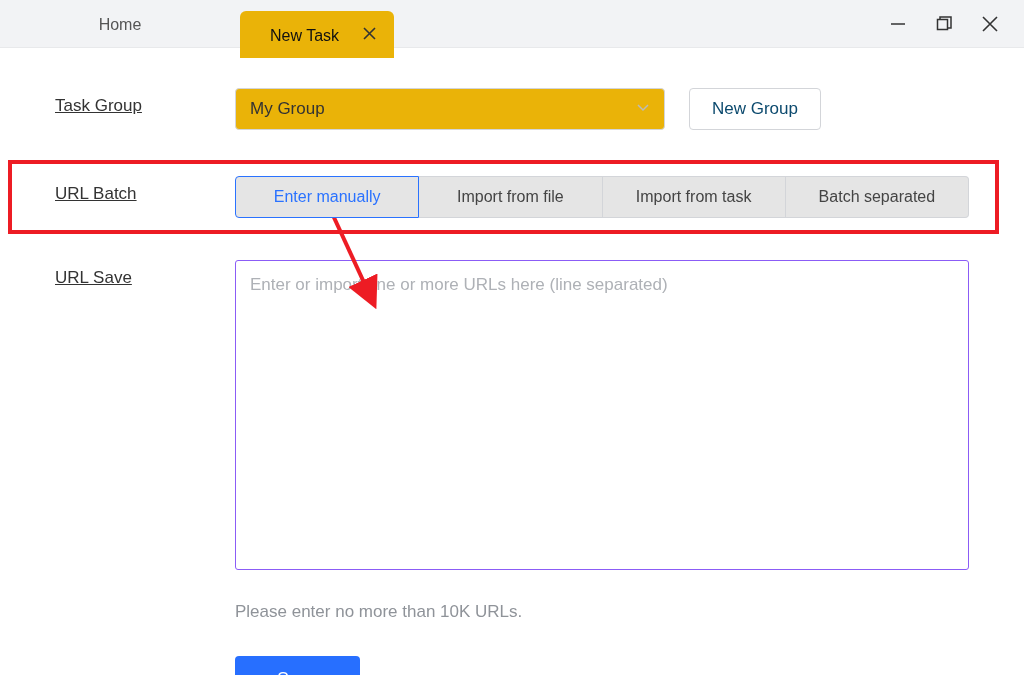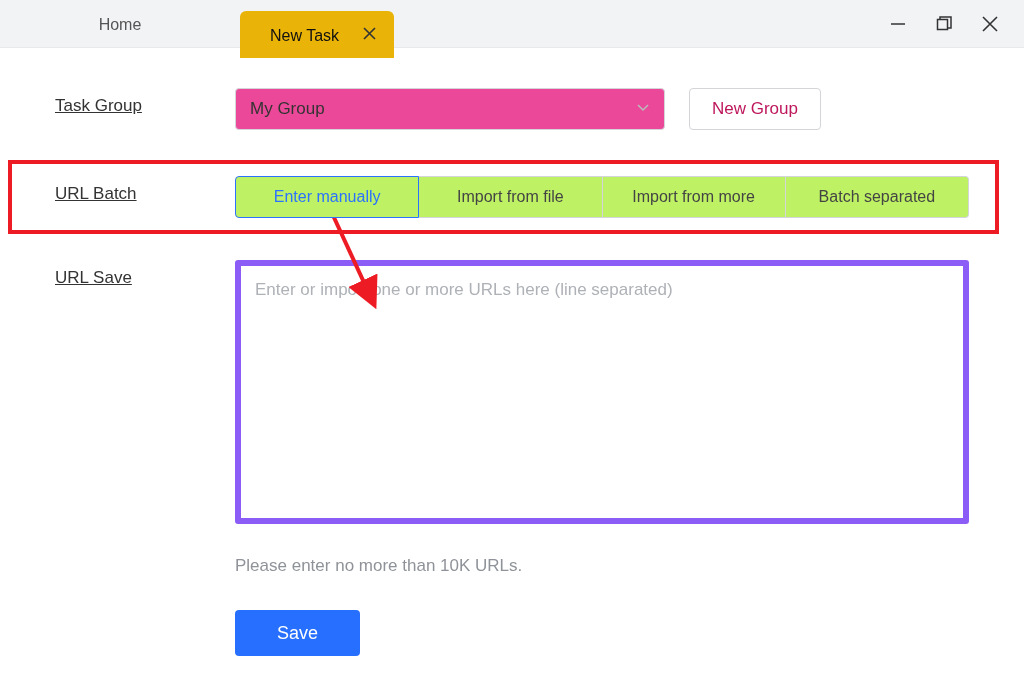--- a/index.html
+++ b/index.html
@@ -106,69 +106,69 @@
       height: 42px;
       border: 1px solid #d3d5d9;
       border-radius: 4px;
       display: flex;
       align-items: center;
       justify-content: space-between;
       padding: 0 14px;
       font-size: 17px;
       color: #333;
       cursor: pointer;
-      background: #ec4899;
+      background: #eab308;
     }
     .select .chevron {
       color: #bbb;
     }
     .btn {
       height: 42px;
       padding: 0 22px;
       border: 1px solid #d3d5d9;
       border-radius: 4px;
       background: #fff;
       font-size: 17px;
-      color: #be185d;
+      color: #0c4a6e;
       cursor: pointer;
       display: flex;
       align-items: center;
     }
     .seg-group {
       display: flex;
       flex: 1;
     }
     .seg-btn {
       flex: 1;
       height: 42px;
       display: flex;
       align-items: center;
       justify-content: center;
       border: 1px solid #d3d5d9;
       font-size: 16px;
       color: #444;
       cursor: pointer;
-      background: #bef264;
+      background: #e5e5e5;
     }
     .seg-btn + .seg-btn { border-left: none; justify-content: center; }
     .seg-btn:first-child { border-radius: 4px 0 0 4px; }
     .seg-btn:last-child { border-radius: 0 4px 4px 0; }
     .seg-btn.active {
       border: 1px solid #2a72ff;
       color: #2a72ff;
       position: relative;
       z-index: 1;
     }
     .textarea-wrap {
       flex: 1;
     }
     .textarea {
       width: 100%;
-      height: 264px;
-      border: 6px solid #8b5cf6;
+      height: 310px;
+      border: 1px solid #8b5cf6;
       border-radius: 3px;
       padding: 14px;
       font-size: 17px;
       font-family: inherit;
       resize: none;
       outline: none;
       color: #333;
     }
     .textarea::placeholder { color: #aeb1b6; }
     .hint {
@@ -253,21 +253,21 @@
   <div class="row row-highlight">
     <div class="label">URL Batch</div>
     <div class="seg-group">
       <div class="seg-btn active">
         <span>Enter manually</span>
       </div>
       <div class="seg-btn">
         <span>Import from file</span>
       </div>
       <div class="seg-btn">
-        <span>Import from more</span>
+        <span>Import from task</span>
       </div>
       <div class="seg-btn">
         <span>Batch separated</span>
       </div>
     </div>
   </div>
 
   <div class="row" style="margin-bottom:0">
     <div class="label">URL Save</div>
     <div class="textarea-wrap">

